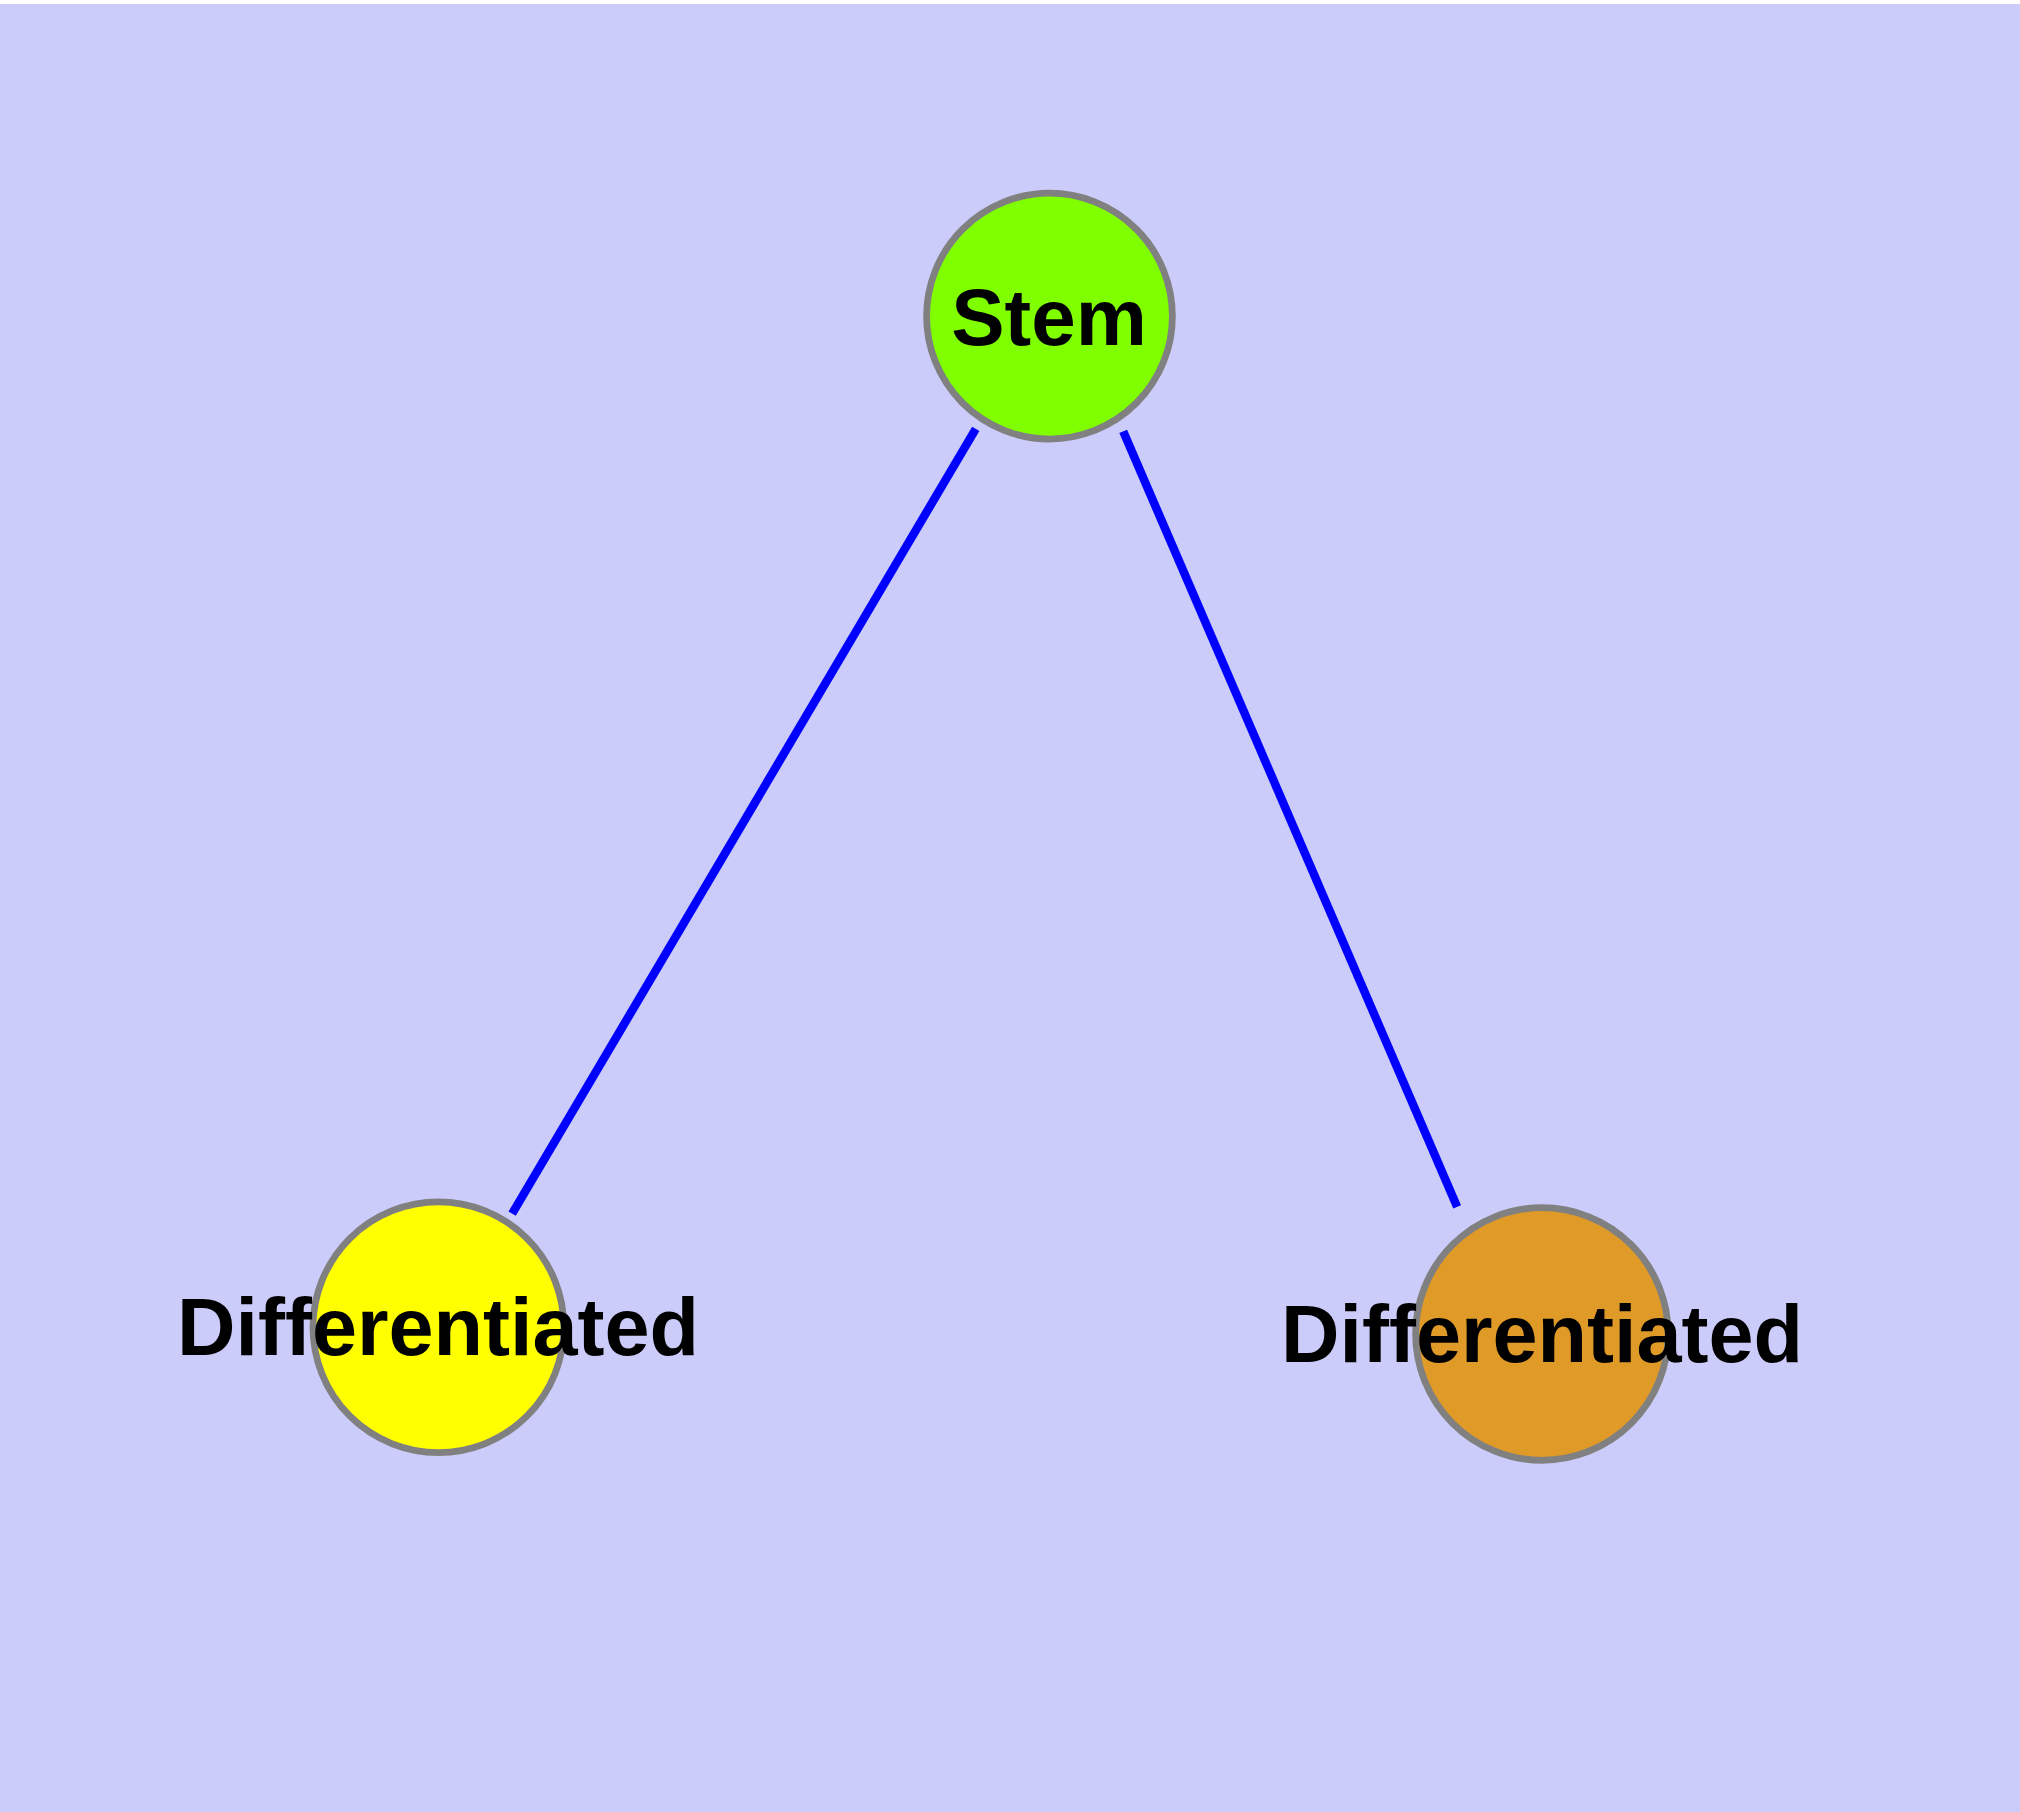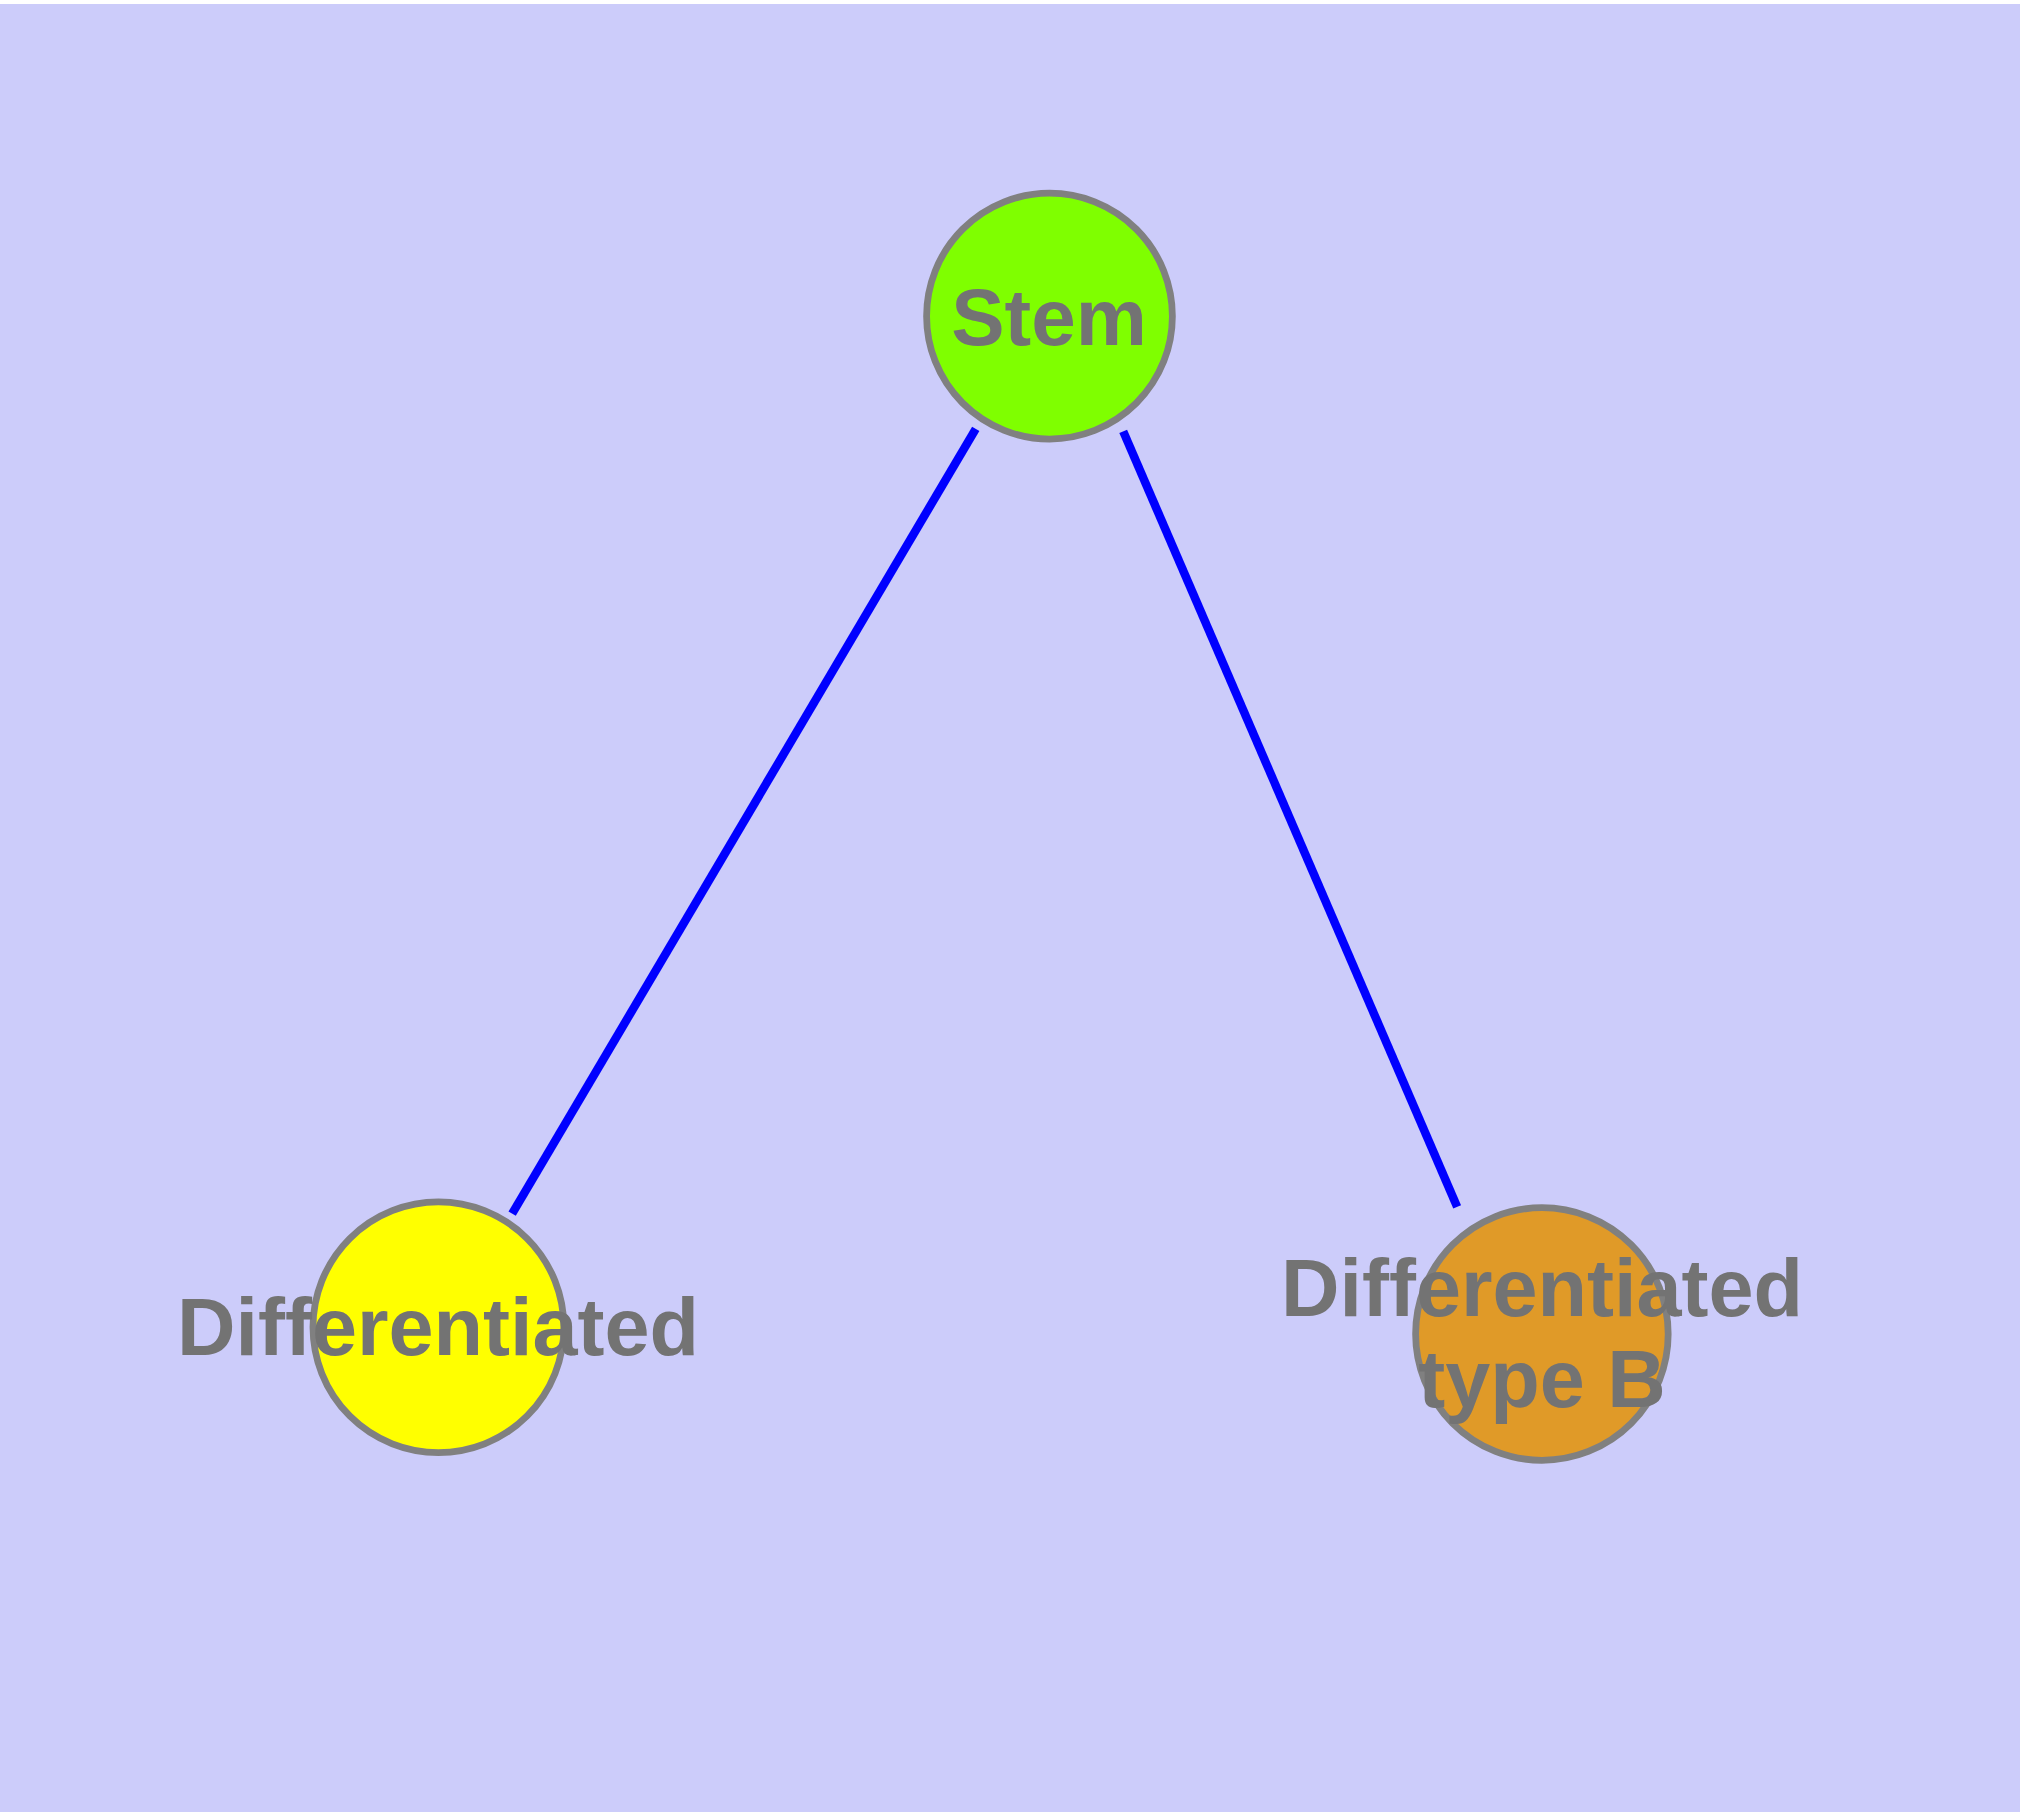--- a/index.html
+++ b/index.html
@@ -25,21 +25,21 @@
   }
   #graph-svg {
     position: absolute;
     left: 0;
     top: 0;
     width: 2021px;
     height: 1812px;
   }
   .node-label {
     position: absolute;
-    color: #737373;
+    color: #000000;
     font-weight: bold;
     text-align: center;
     line-height: 1.12;
     white-space: nowrap;
     pointer-events: none;
     transform: translate(-50%, -50%);
   }
   #label-stem {
     left: 1049px;
     top: 318px;
@@ -78,17 +78,16 @@
   <div class="node-label" id="label-stem">
     <span>Stem</span>
   </div>
 
   <div class="node-label" id="label-diff-a">
     <div>Differentiated</div>
   </div>
 
   <div class="node-label" id="label-diff-b">
     <div>Differentiated</div>
-    <div>type B</div>
   </div>
 
 </div>
 
 
 </body></html>

